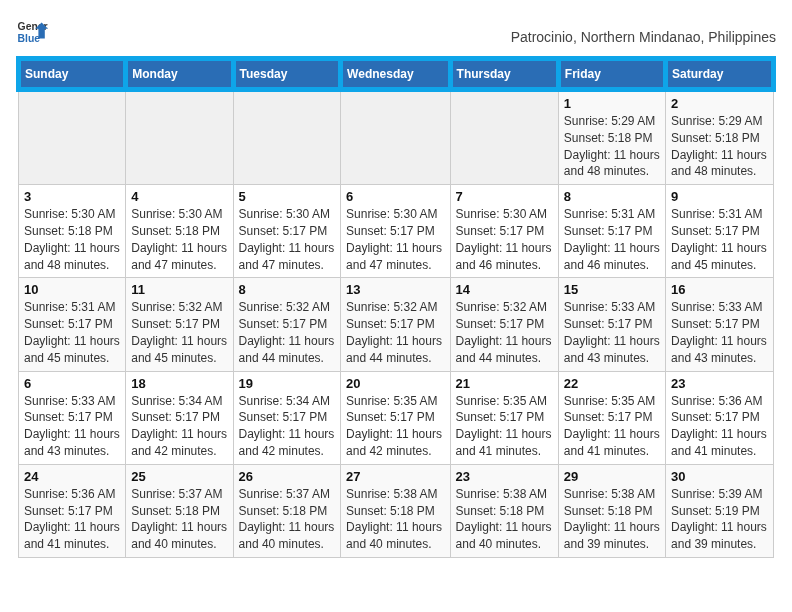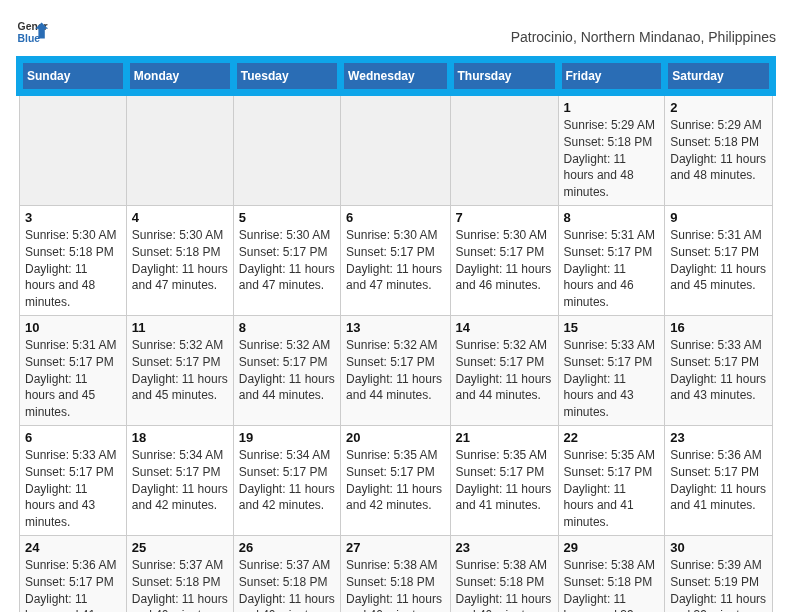--- a/index.html
+++ b/index.html
@@ -44,21 +44,21 @@
       border-collapse: collapse;
       font-size: 11px;
     }
     .calendar thead tr th {
       background: #2a6db5;
       color: #fff;
       font-weight: bold;
       font-size: 12px;
       padding: 6px 4px;
       text-align: left;
-      border: 7px solid #0ea5e9;
+      border: 5px solid #0ea5e9;
     }
     .calendar tbody tr td {
       border: 1px solid #ccc;
       vertical-align: top;
       padding: 4px 5px;
       width: 113px;
       min-height: 80px;
       background: #fff;
     }
     .calendar tbody tr:nth-child(odd) td {

